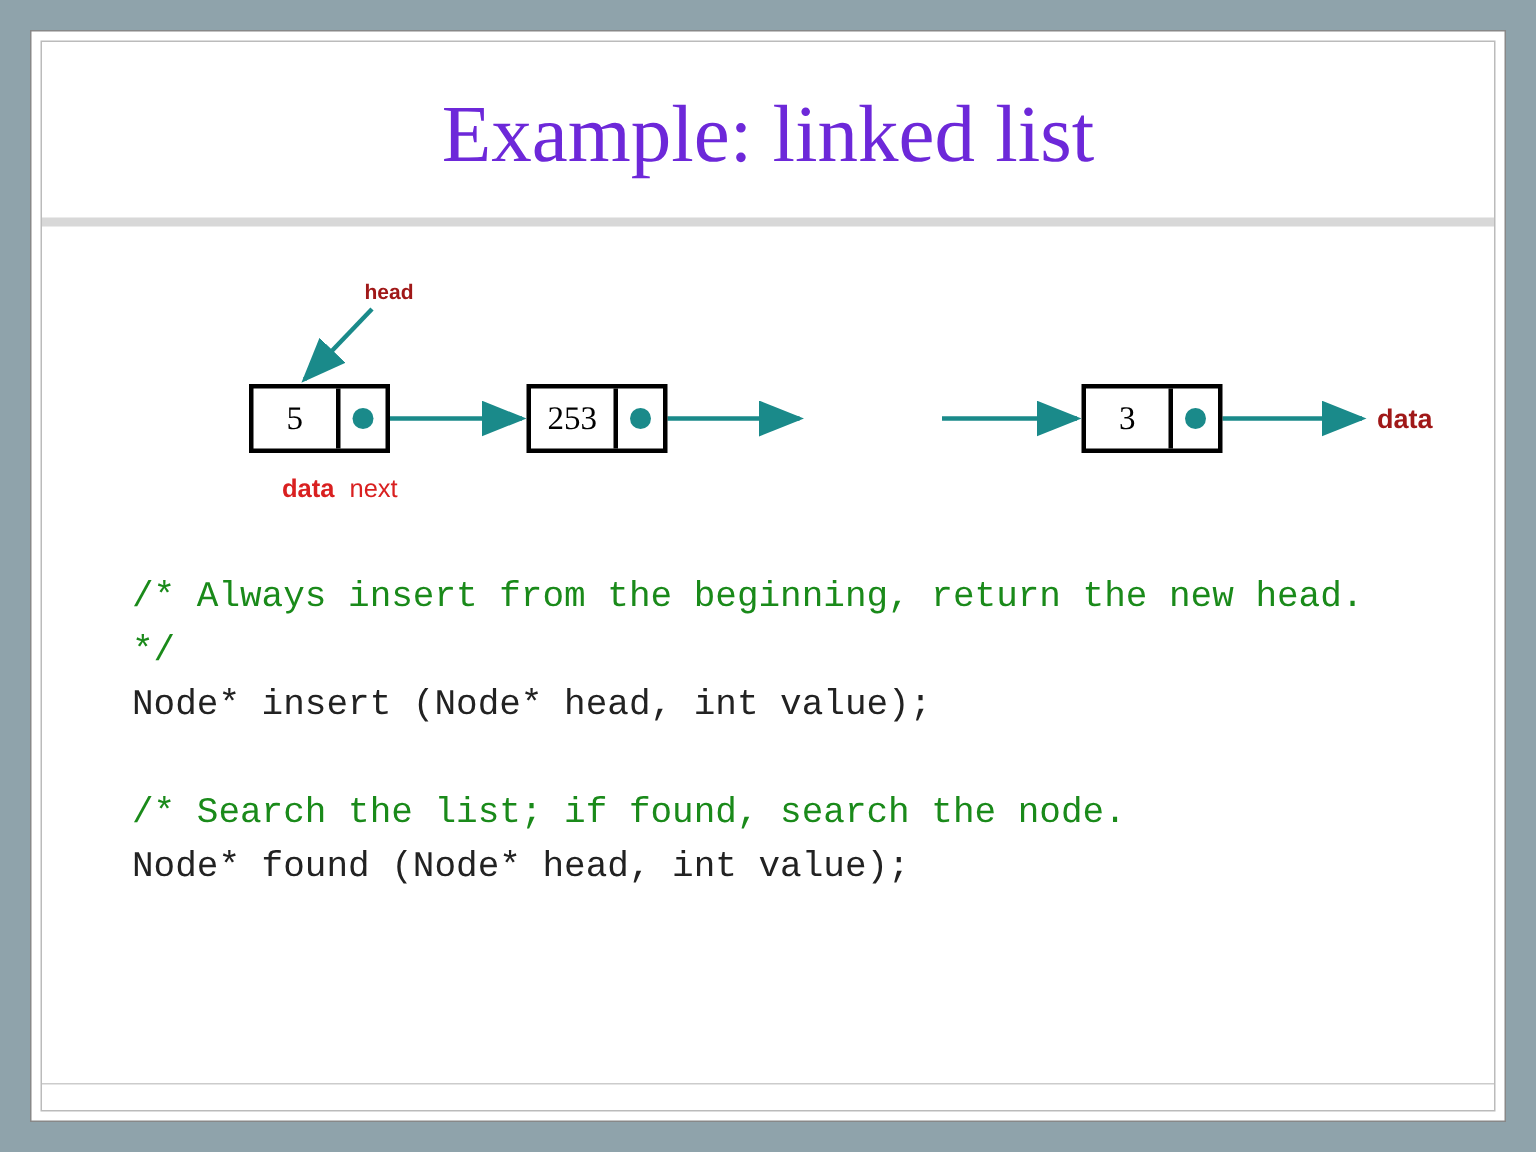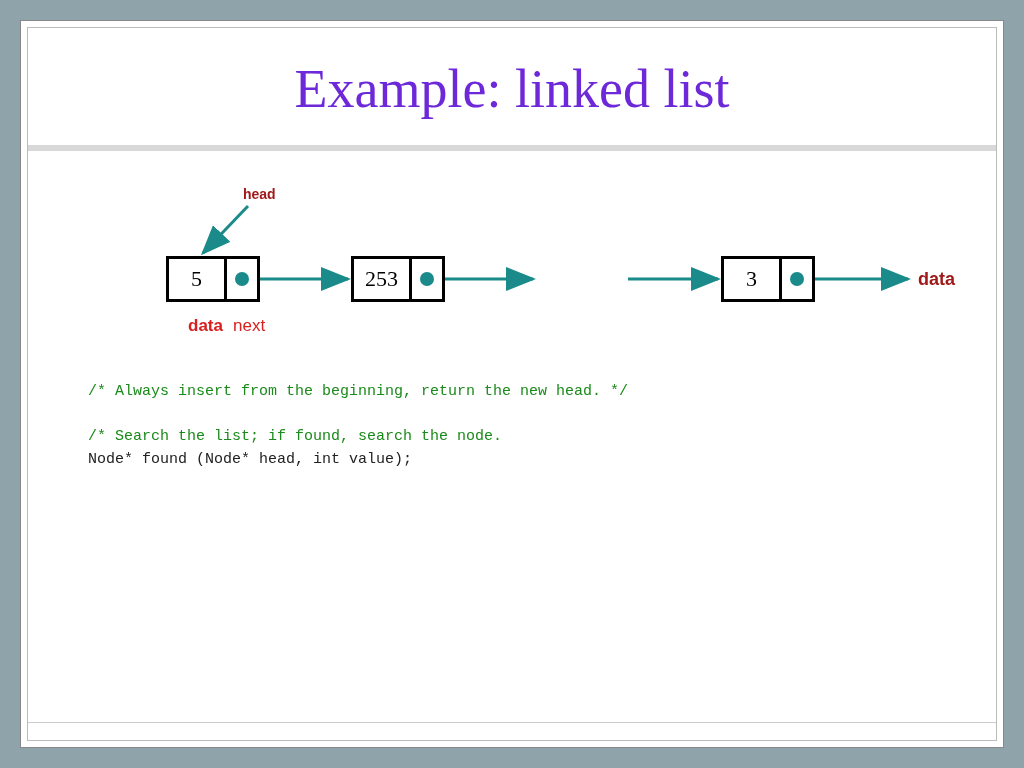--- a/index.html
+++ b/index.html
@@ -118,21 +118,21 @@
   .arrow-svg {
     position: absolute;
     top: 0;
     left: 0;
     width: 100%;
     height: 100%;
     pointer-events: none;
   }
   .code-block {
     font-family: 'Courier New', Courier, monospace;
-    font-size: 15px;
+    font-size: 24px;
     line-height: 1.5;
     color: #222;
   }
   .code-block .comment {
     color: #1a8a1a;
   }
   .bottom-rule {
     border-top: 1px solid #ccc;
     height: 18px;
   }
@@ -190,20 +190,21 @@
         <div class="node" style="left:633px">
           <div class="data-cell">3</div>
           <div class="next-cell">
               <div class="dot"></div>
             </div>
         </div>
       </div>
 
       <div class="code-block">
         <div class="comment">/* Always insert from the beginning, return the new head. */</div>
+        <div>Node* insert (Node* head, int value);</div>
         <div>&nbsp;</div>
         <div class="comment">/* Search the list; if found, search the node.</div>
         <div>Node* found (Node* head, int value);</div>
       </div>
 
     </div>
 
     <div class="bottom-rule"></div>
   </div>
 </div>

